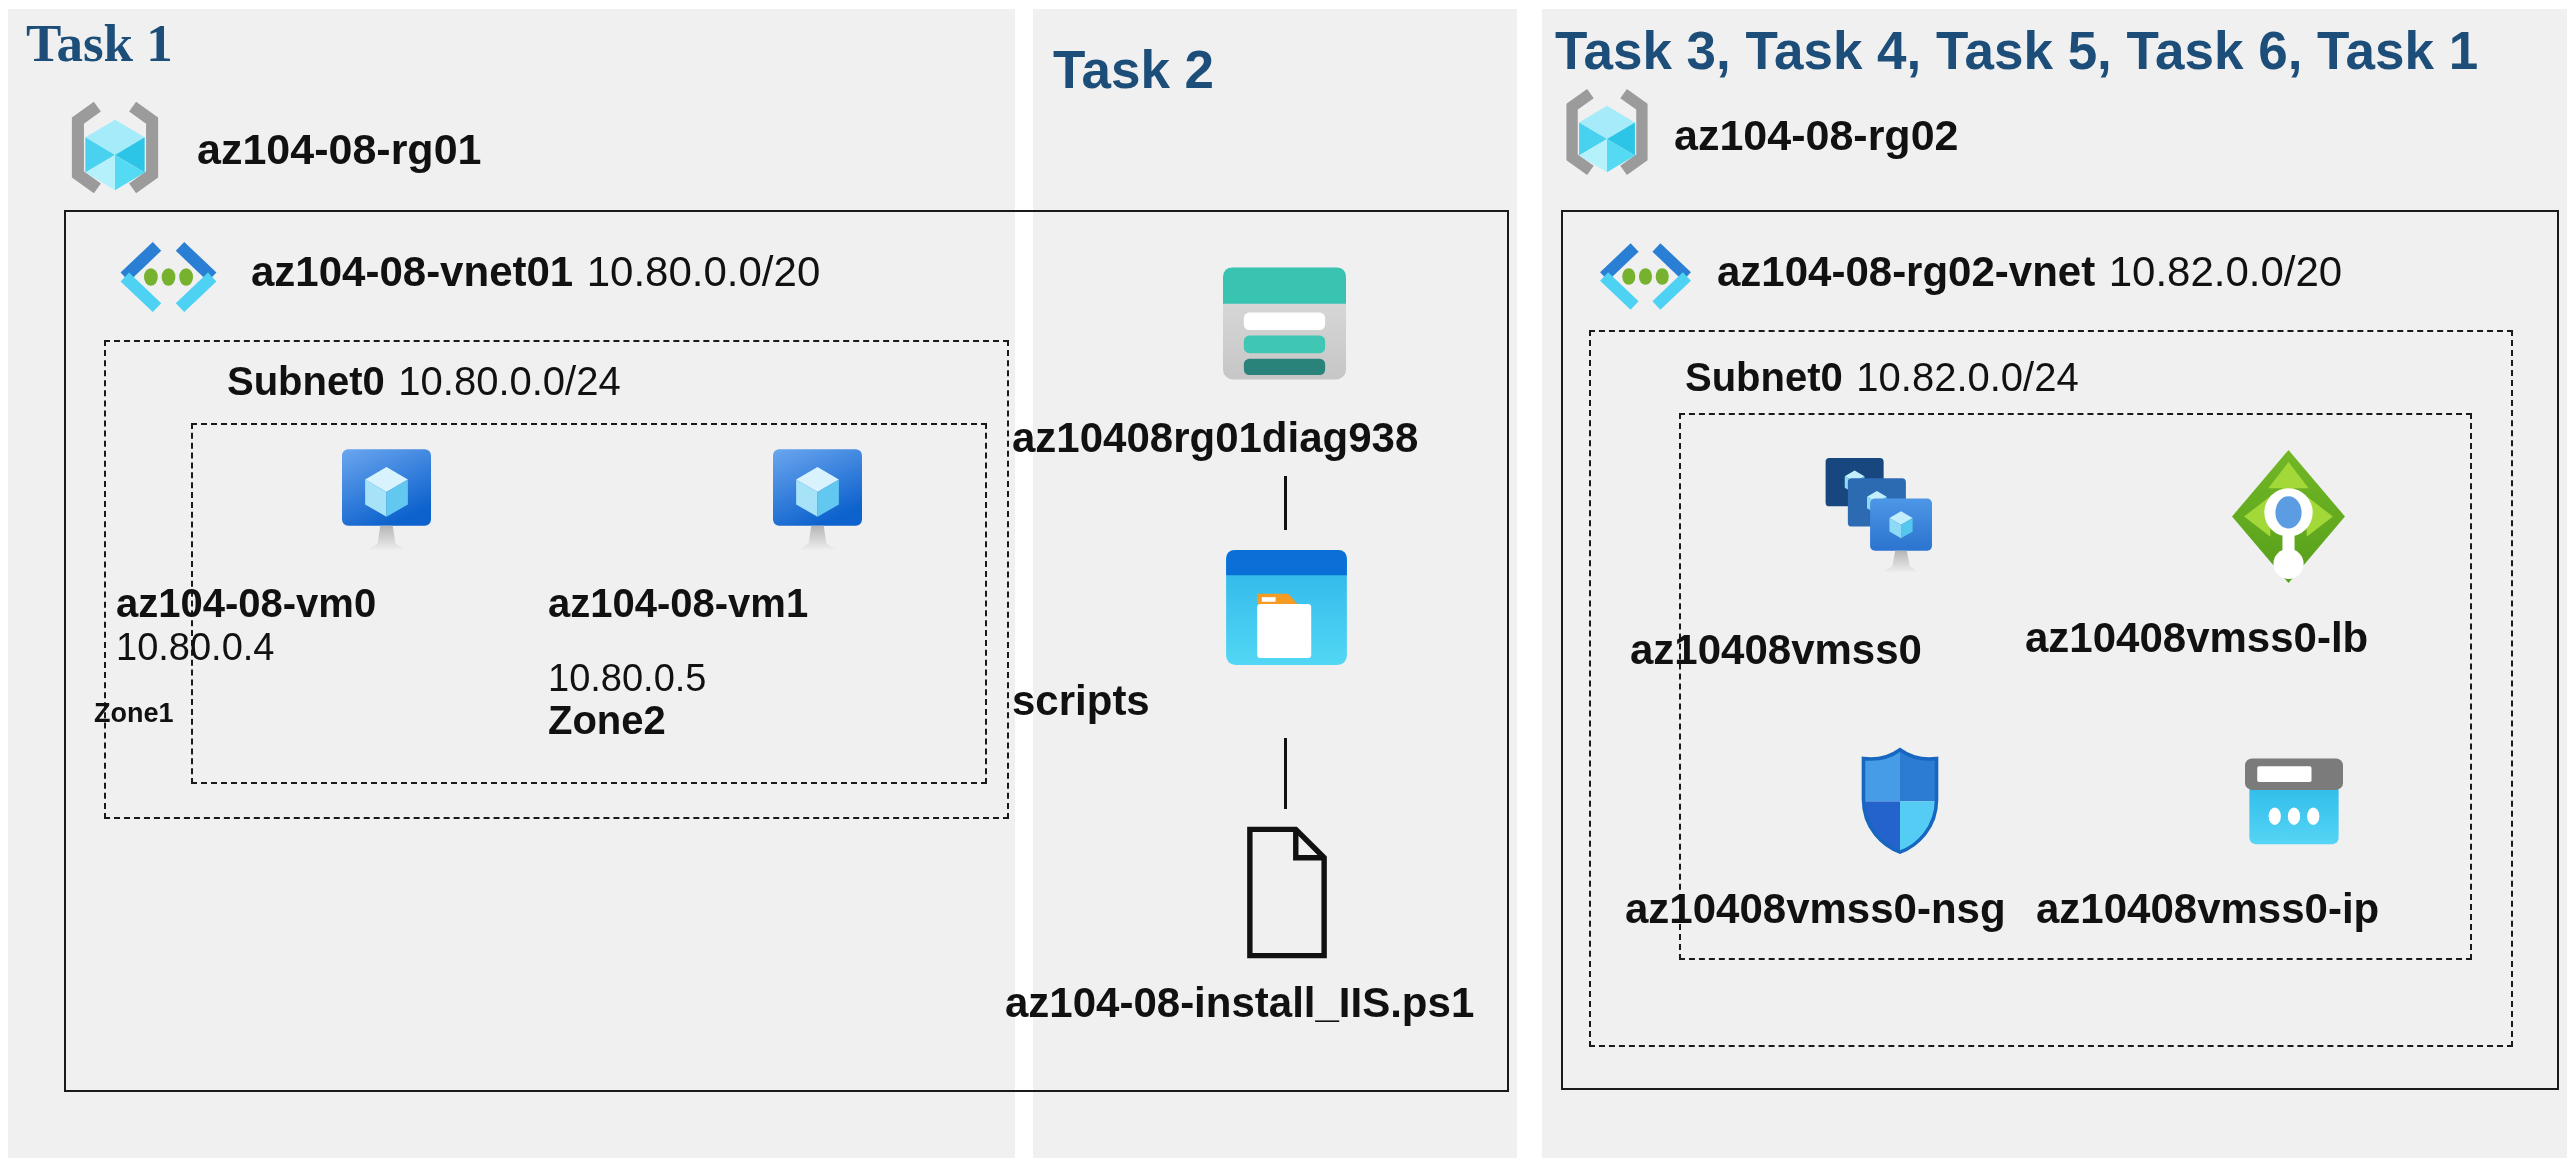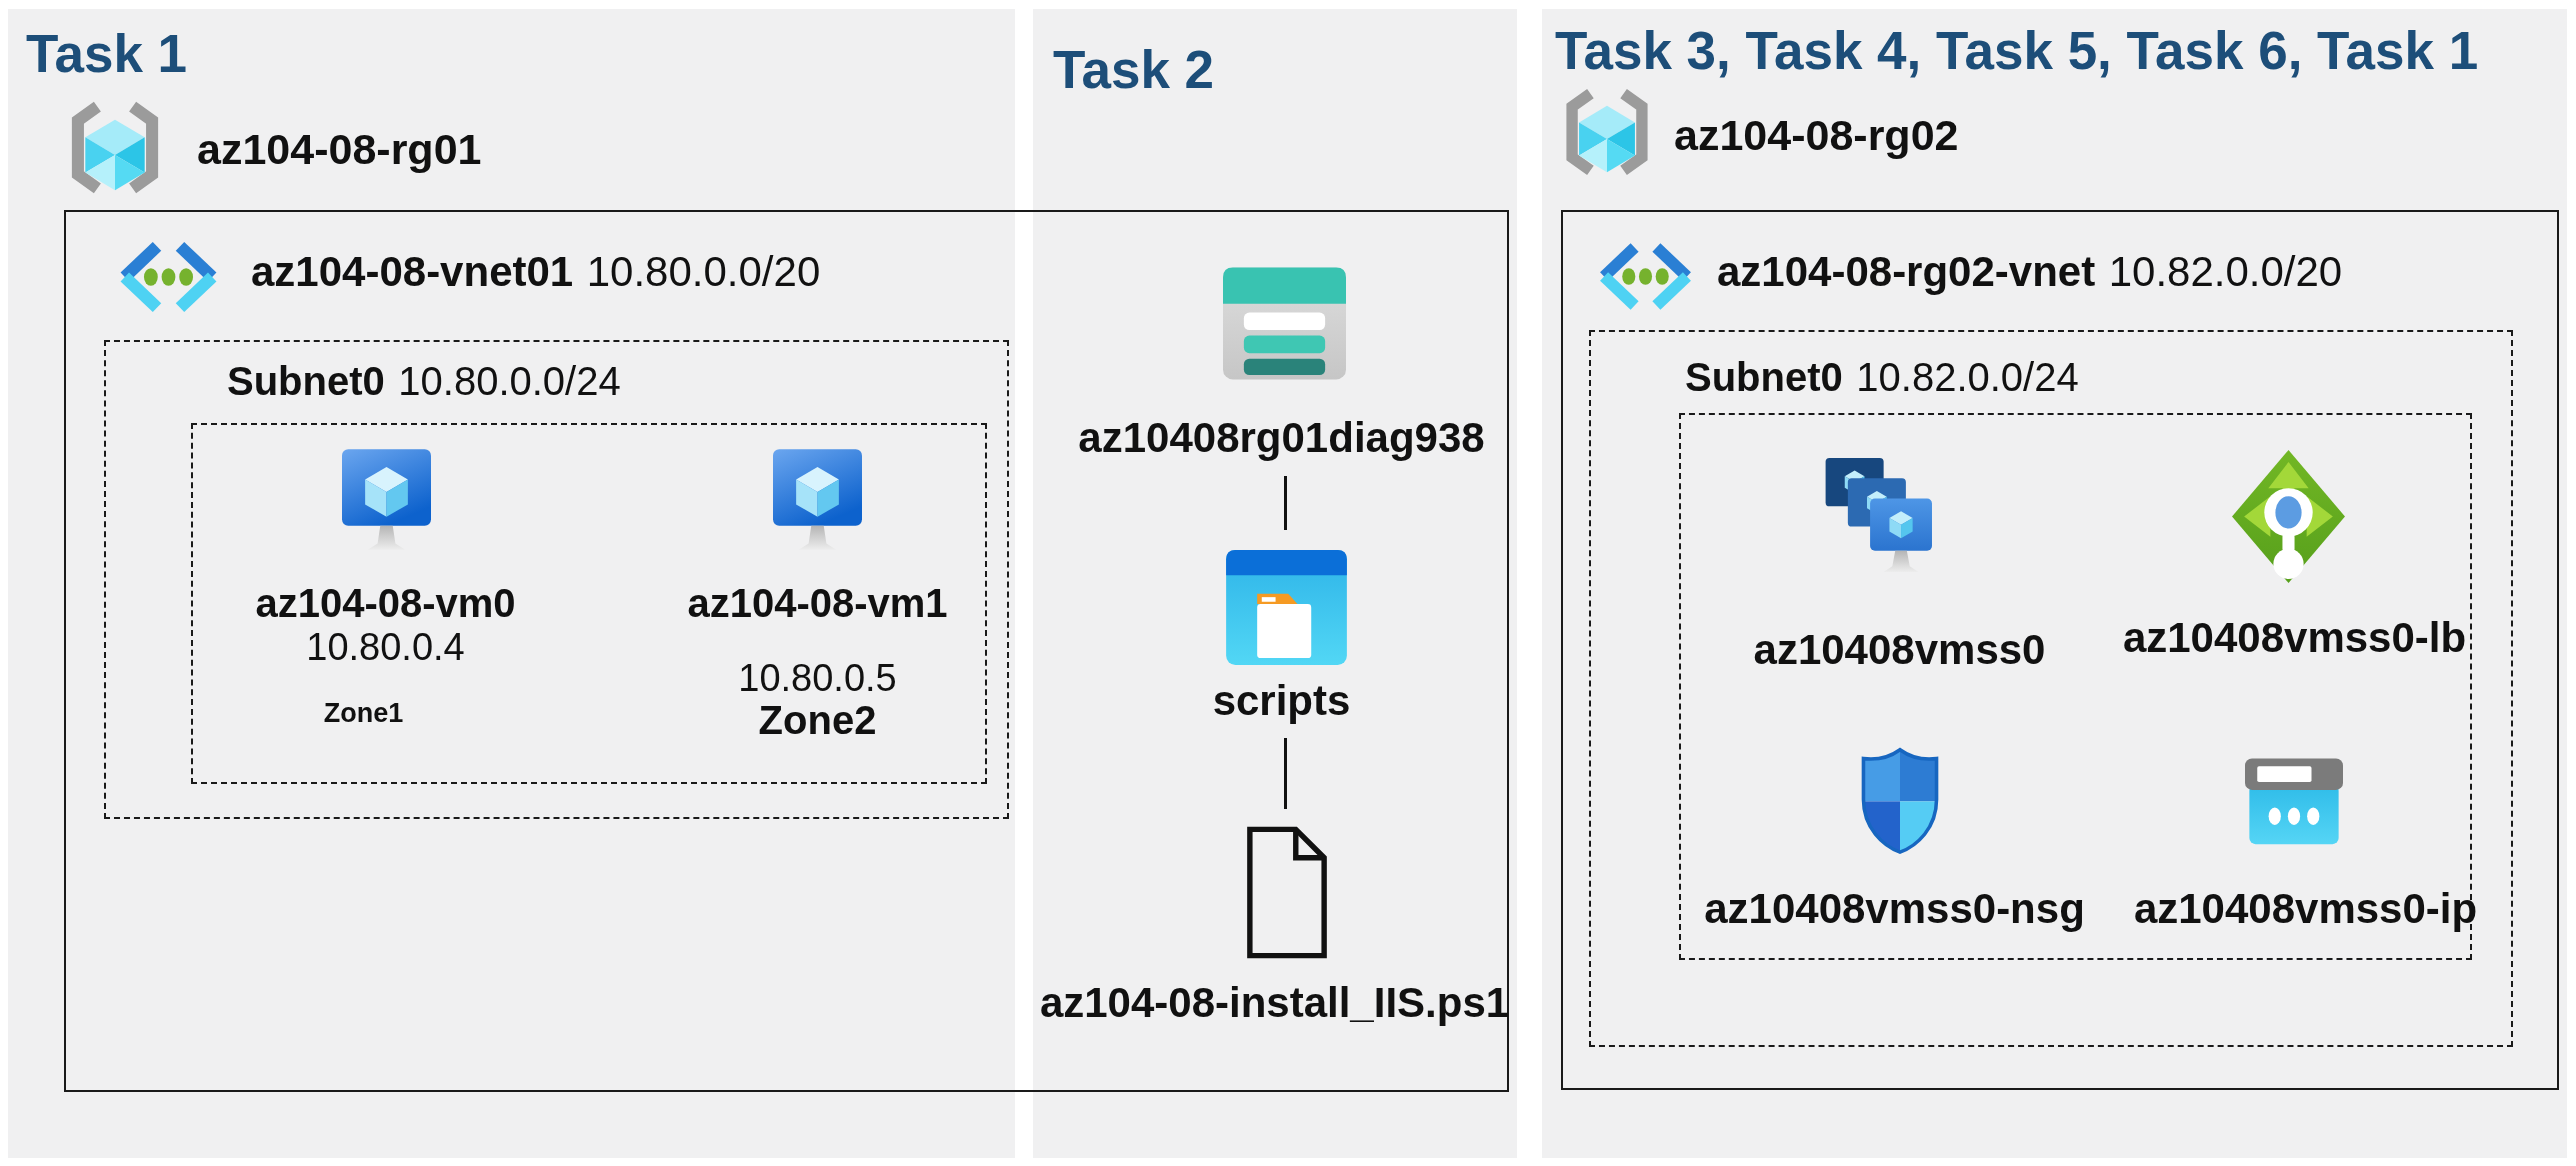--- a/index.html
+++ b/index.html
@@ -2,34 +2,34 @@
 <html style="font-size:10.8px"><head>
 <meta charset="utf-8">
 <style>
   html,body{margin:0;padding:0;background:#ffffff;}
   body{width:2576px;height:1166px;position:relative;font-family:"Liberation Sans",sans-serif;color:#111;overflow:hidden;}
   .panel{position:absolute;top:9.4px;height:1149px;background:#f0f0f1;}
   #panel-1{left:8px;width:1007px;}
   #panel-2{left:1033px;width:484px;}
   #panel-3{left:1542px;width:1025px;}
   .task-title{position:absolute;font-size:53px;font-weight:700;color:#1d4e79;white-space:nowrap;}
-  #title-1{left:26px;top:23px;}
+  #title-1{left:26px;top:13px;font-family:Liberation Serif, serif;}
   #title-2{left:1053px;top:39px;}
   #title-3{left:1555px;top:20px;}
   .solid-box{position:absolute;border:2.7px solid #1a1a1a;}
   #box-1{left:64px;top:210px;width:1441px;height:878px;}
   #box-2{left:1561px;top:210px;width:994px;height:876px;}
   .dashed-box{position:absolute;border:2.7px dashed #1a1a1a;}
   #subnet-box-1{left:104px;top:340px;width:901px;height:475px;}
   #inner-box-1{left:191px;top:423px;width:792px;height:357px;}
   #subnet-box-2{left:1589px;top:330px;width:920px;height:713px;}
   #inner-box-2{left:1679px;top:413px;width:789px;height:543px;}
   .lbl{position:absolute;font-size:42px;font-weight:700;white-space:nowrap;}
   .lbl .cidr{font-weight:400;margin-left:13.5px;}
-  .center{text-align:center;width:539px;transform:translateX(-270px);}
+  .center{width:539px;transform:translateX(-270px);}
   .ico{position:absolute;}
   #rg1-icon{left:64px;top:101px;width:102px;height:93px;}
   #rg1-label{left:197px;top:125px;font-size:43px;}
   #vnet1-icon{left:111px;top:240px;width:115px;height:74px;}
   #vnet1-label{left:251px;top:248px;}
   #subnet1-label{left:227px;top:359px;font-size:40px;}
   #vm0-icon{left:342px;top:449px;width:89px;height:109px;}
   #vm1-icon{left:773px;top:449px;width:89px;height:109px;}
   #vm0-name{left:386px;top:581px;font-size:40px;}
   #vm0-ip{left:386px;top:626px;font-size:38px;font-weight:400;}

